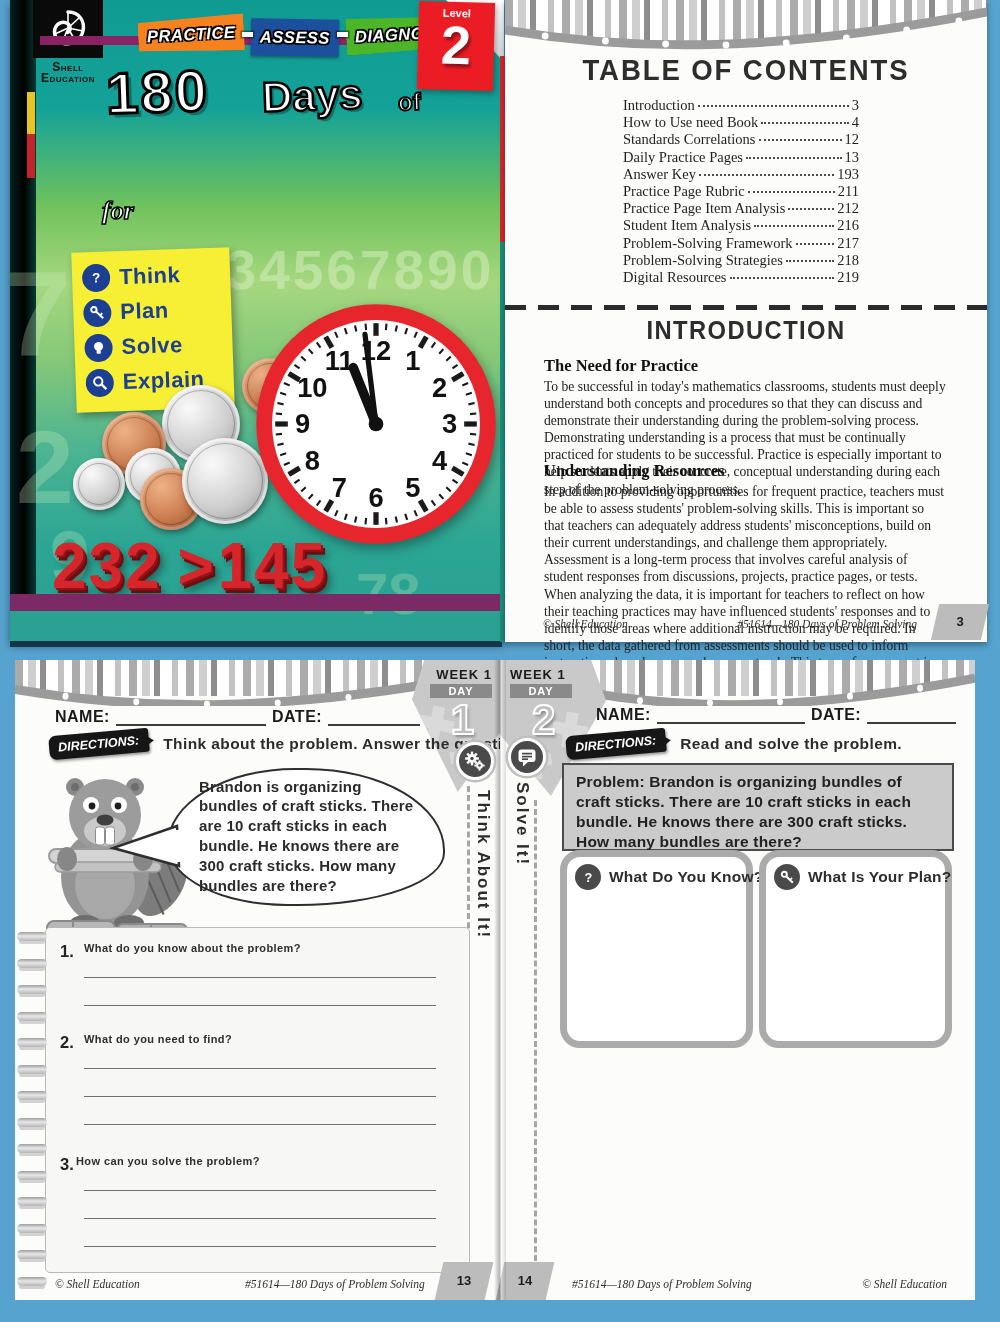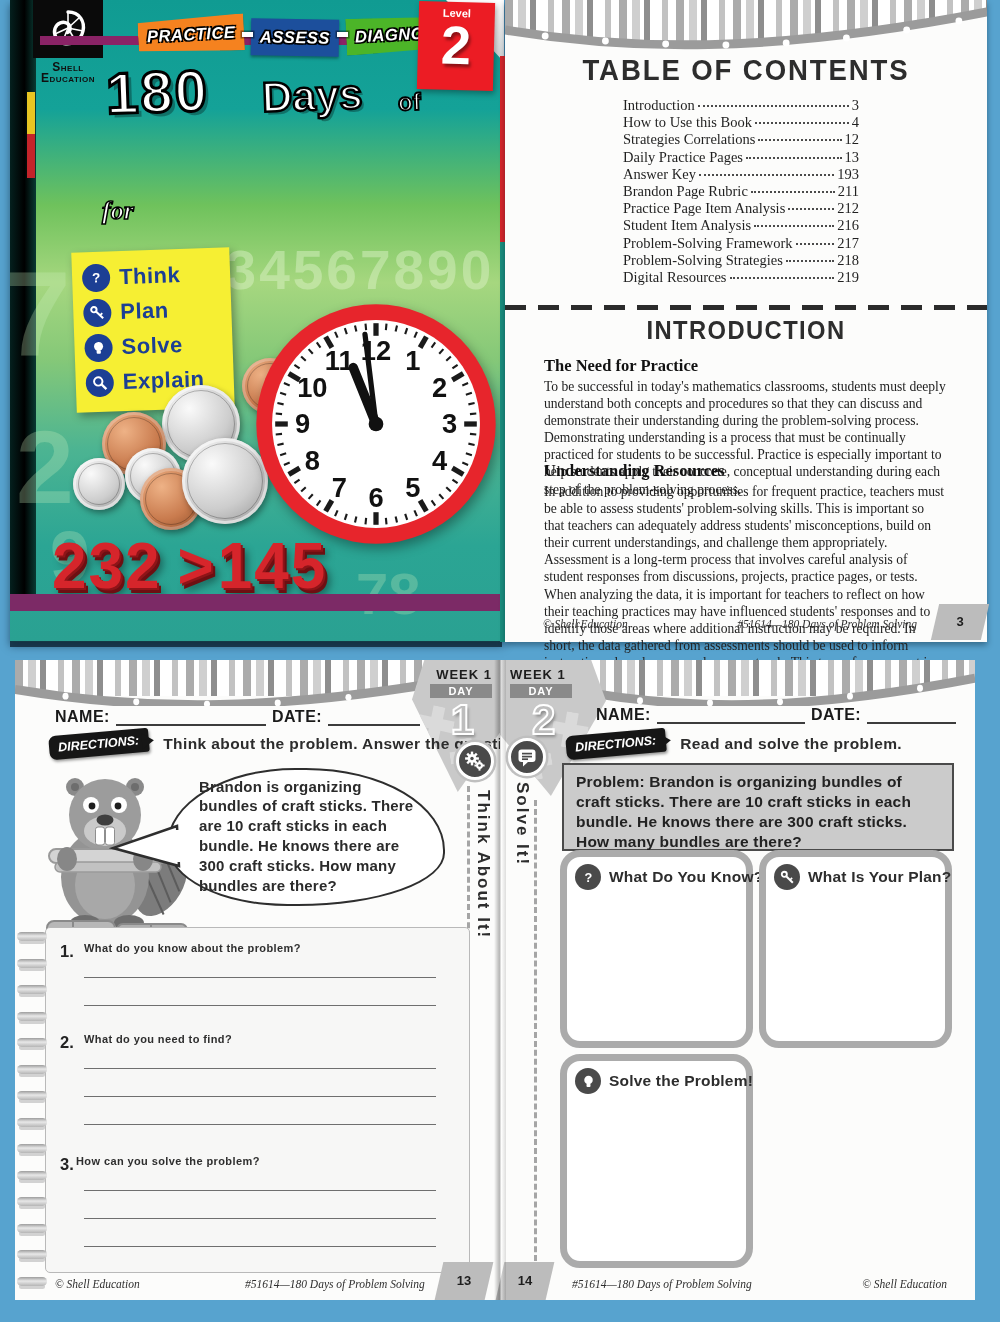--- a/index.html
+++ b/index.html
@@ -331,41 +331,41 @@
       </svg>
     </div>
     <h1 class="toc-title">TABLE OF CONTENTS</h1>
     <div class="toc-list" id="toc-list">
         <div class="trow">
           <span>Introduction</span>
           <span class="tdots"></span>
           <span>3</span>
         </div>
         <div class="trow">
-          <span>How to Use this Book</span>
+          <span>How to Use need Book</span>
           <span class="tdots"></span>
           <span>4</span>
         </div>
         <div class="trow">
-          <span>Strategies Correlations</span>
+          <span>Standards Correlations</span>
           <span class="tdots"></span>
           <span>12</span>
         </div>
         <div class="trow">
           <span>Daily Practice Pages</span>
           <span class="tdots"></span>
           <span>13</span>
         </div>
         <div class="trow">
           <span>Answer Key</span>
           <span class="tdots"></span>
           <span>193</span>
         </div>
         <div class="trow">
-          <span>Brandon Page Rubric</span>
+          <span>Practice Page Rubric</span>
           <span class="tdots"></span>
           <span>211</span>
         </div>
         <div class="trow">
           <span>Practice Page Item Analysis</span>
           <span class="tdots"></span>
           <span>212</span>
         </div>
         <div class="trow">
           <span>Student Item Analysis</span>
@@ -618,31 +618,20 @@
             <span class="qicon">
               <svg width="17" height="17" viewBox="0 0 24 24">
                 <circle cx="7.5" cy="7.5" r="3.6" fill="none" stroke="#fff" stroke-width="2.6"></circle>
                 <line x1="10.5" y1="10.5" x2="19.5" y2="19.5" stroke="#fff" stroke-width="2.8"></line>
                 <line x1="15.5" y1="15.5" x2="18.5" y2="12.5" stroke="#fff" stroke-width="2.4"></line>
               </svg>
             </span>
             <span class="qtitle">What Is Your Plan?</span>
           </div>
         </div>
-        <div class="quad">
-          <div class="qhead">
-            <span class="qicon">
-              <svg width="17" height="17" viewBox="0 0 24 24">
-                <circle cx="12" cy="10" r="6" fill="#fff"></circle>
-                <rect x="9.2" y="15.2" width="5.6" height="4.6" rx="1.4" fill="#fff"></rect>
-              </svg>
-            </span>
-            <span class="qtitle">Solve the Problem!</span>
-          </div>
-        </div>
       </div>
 
     <div class="ptab" style="left:0;top:602px;height:38px">
         <span style="line-height:38px">14</span>
       </div>
     <div class="wfoot" style="left:72px;top:618px">#51614—180 Days of Problem Solving</div>
     <div class="wfoot" style="right:28px;top:618px">© Shell Education</div>
   </section>
 
   <div class="seam"></div>

